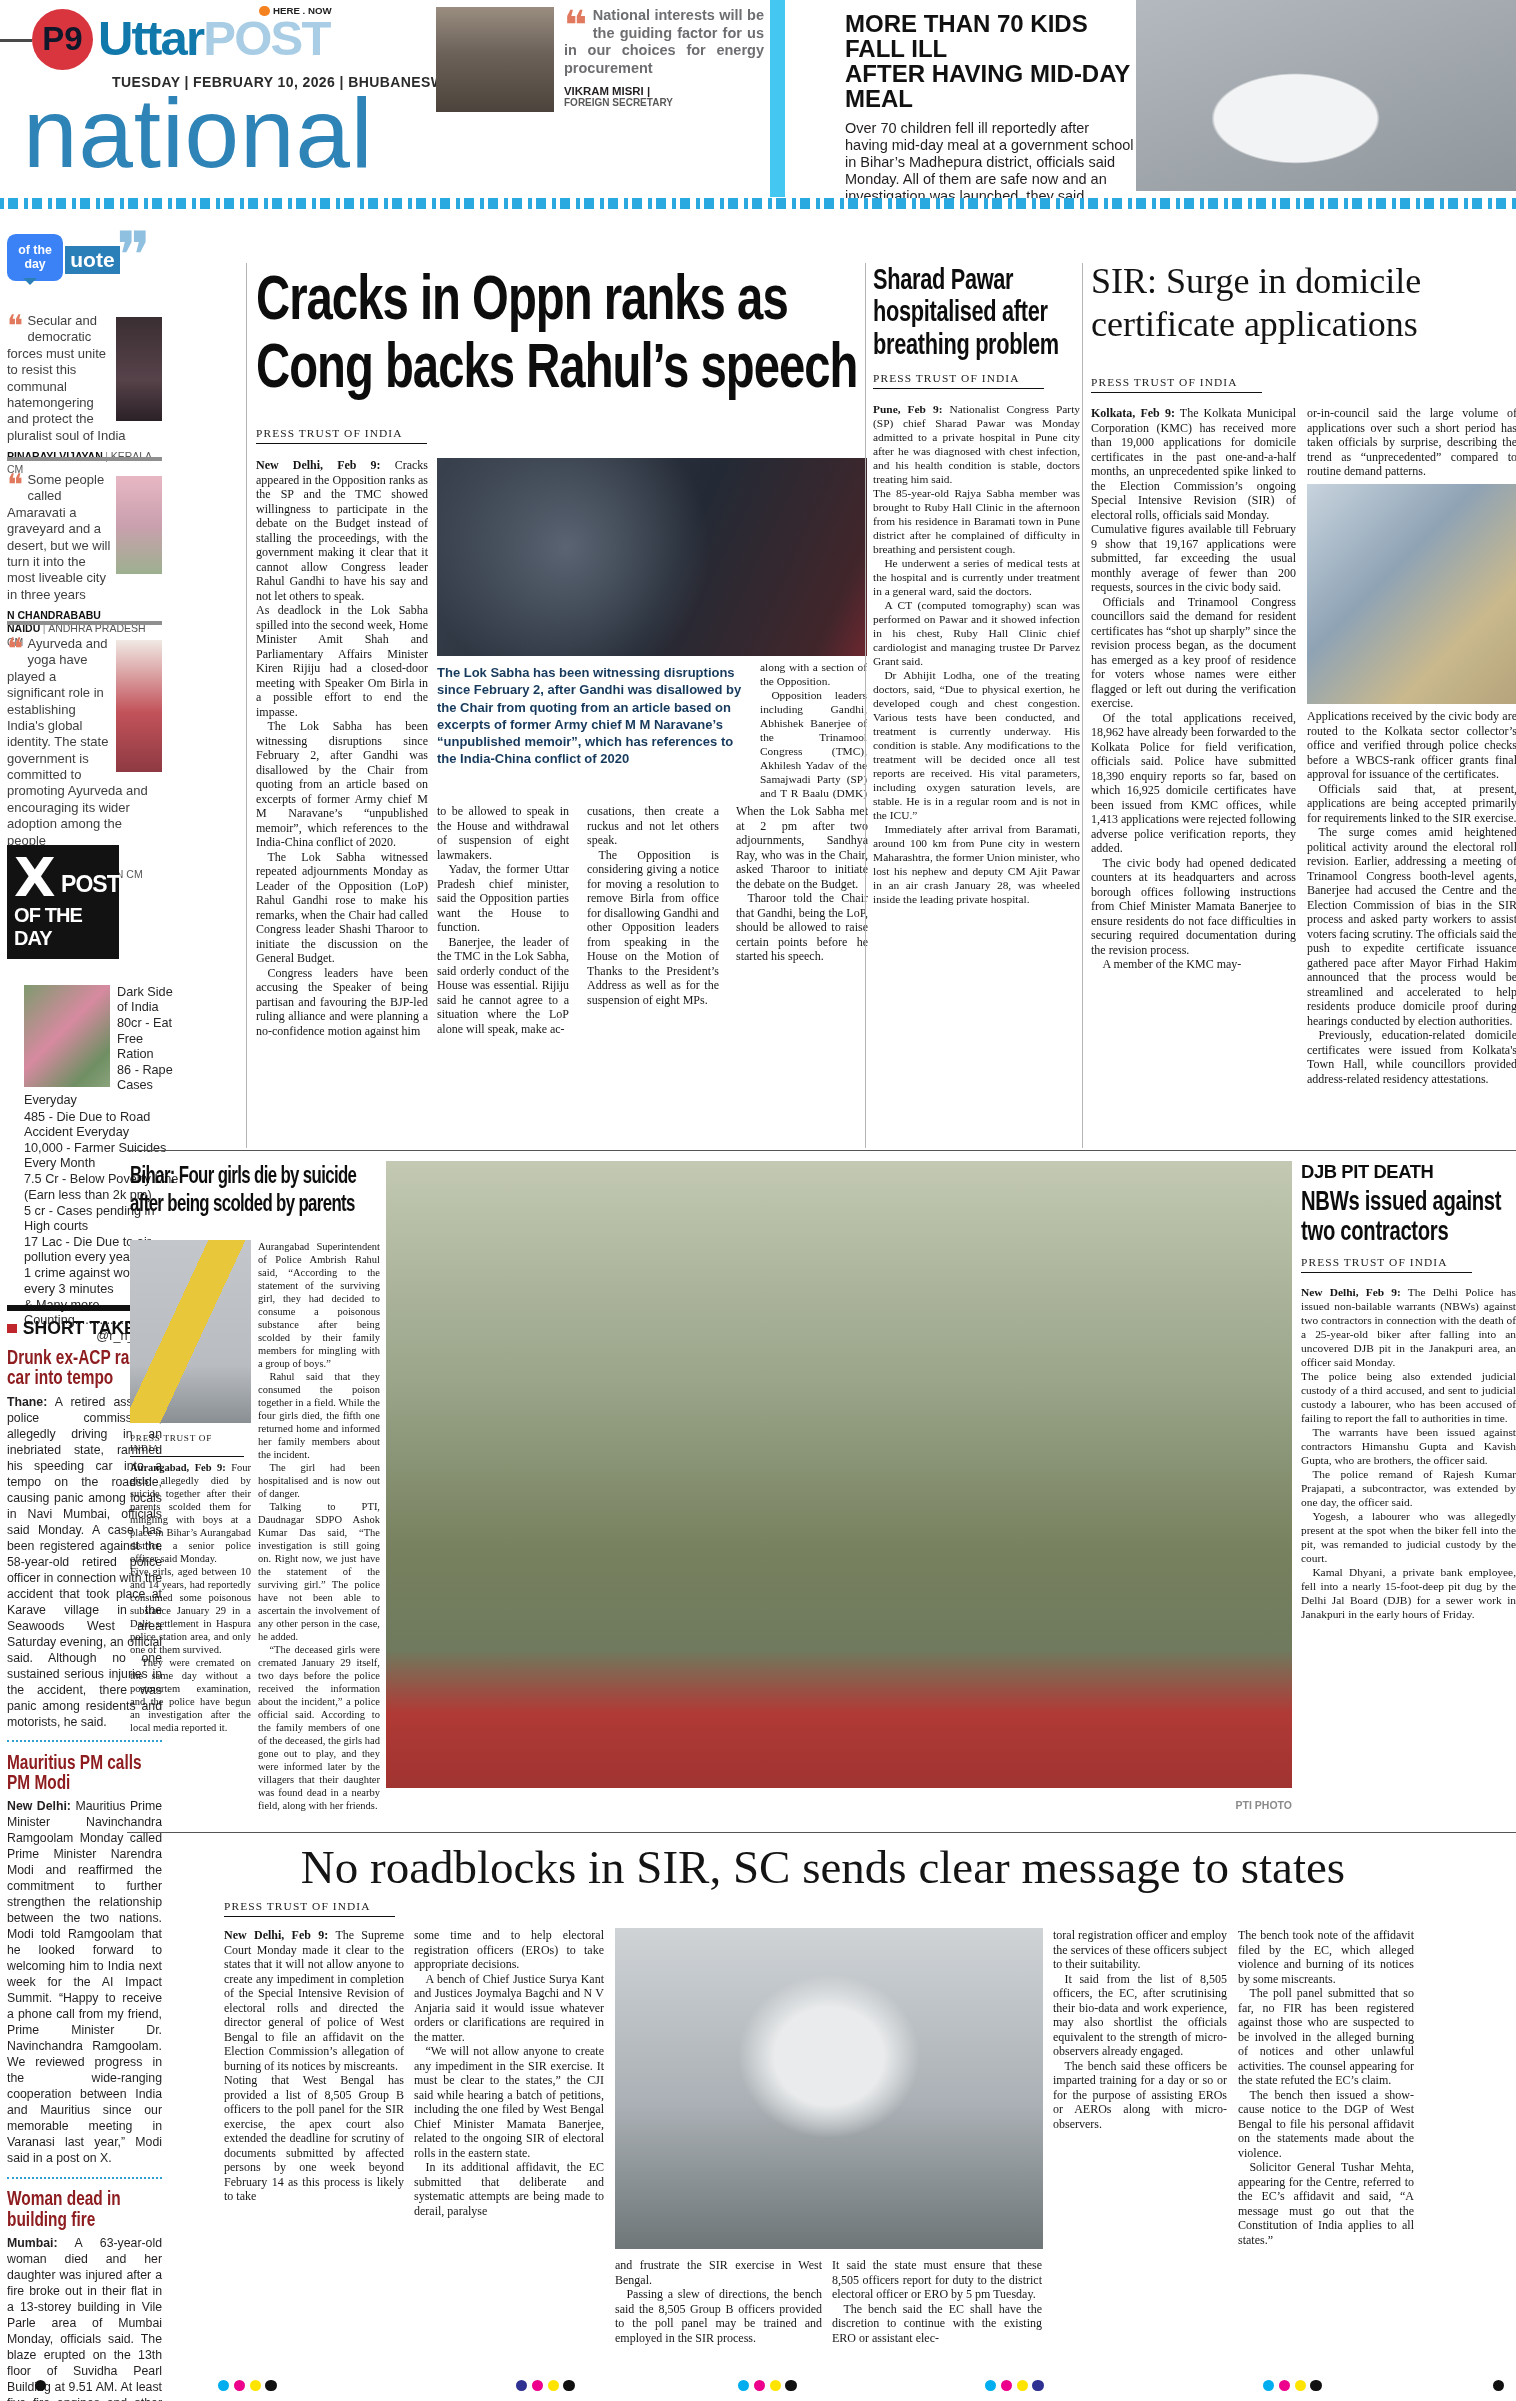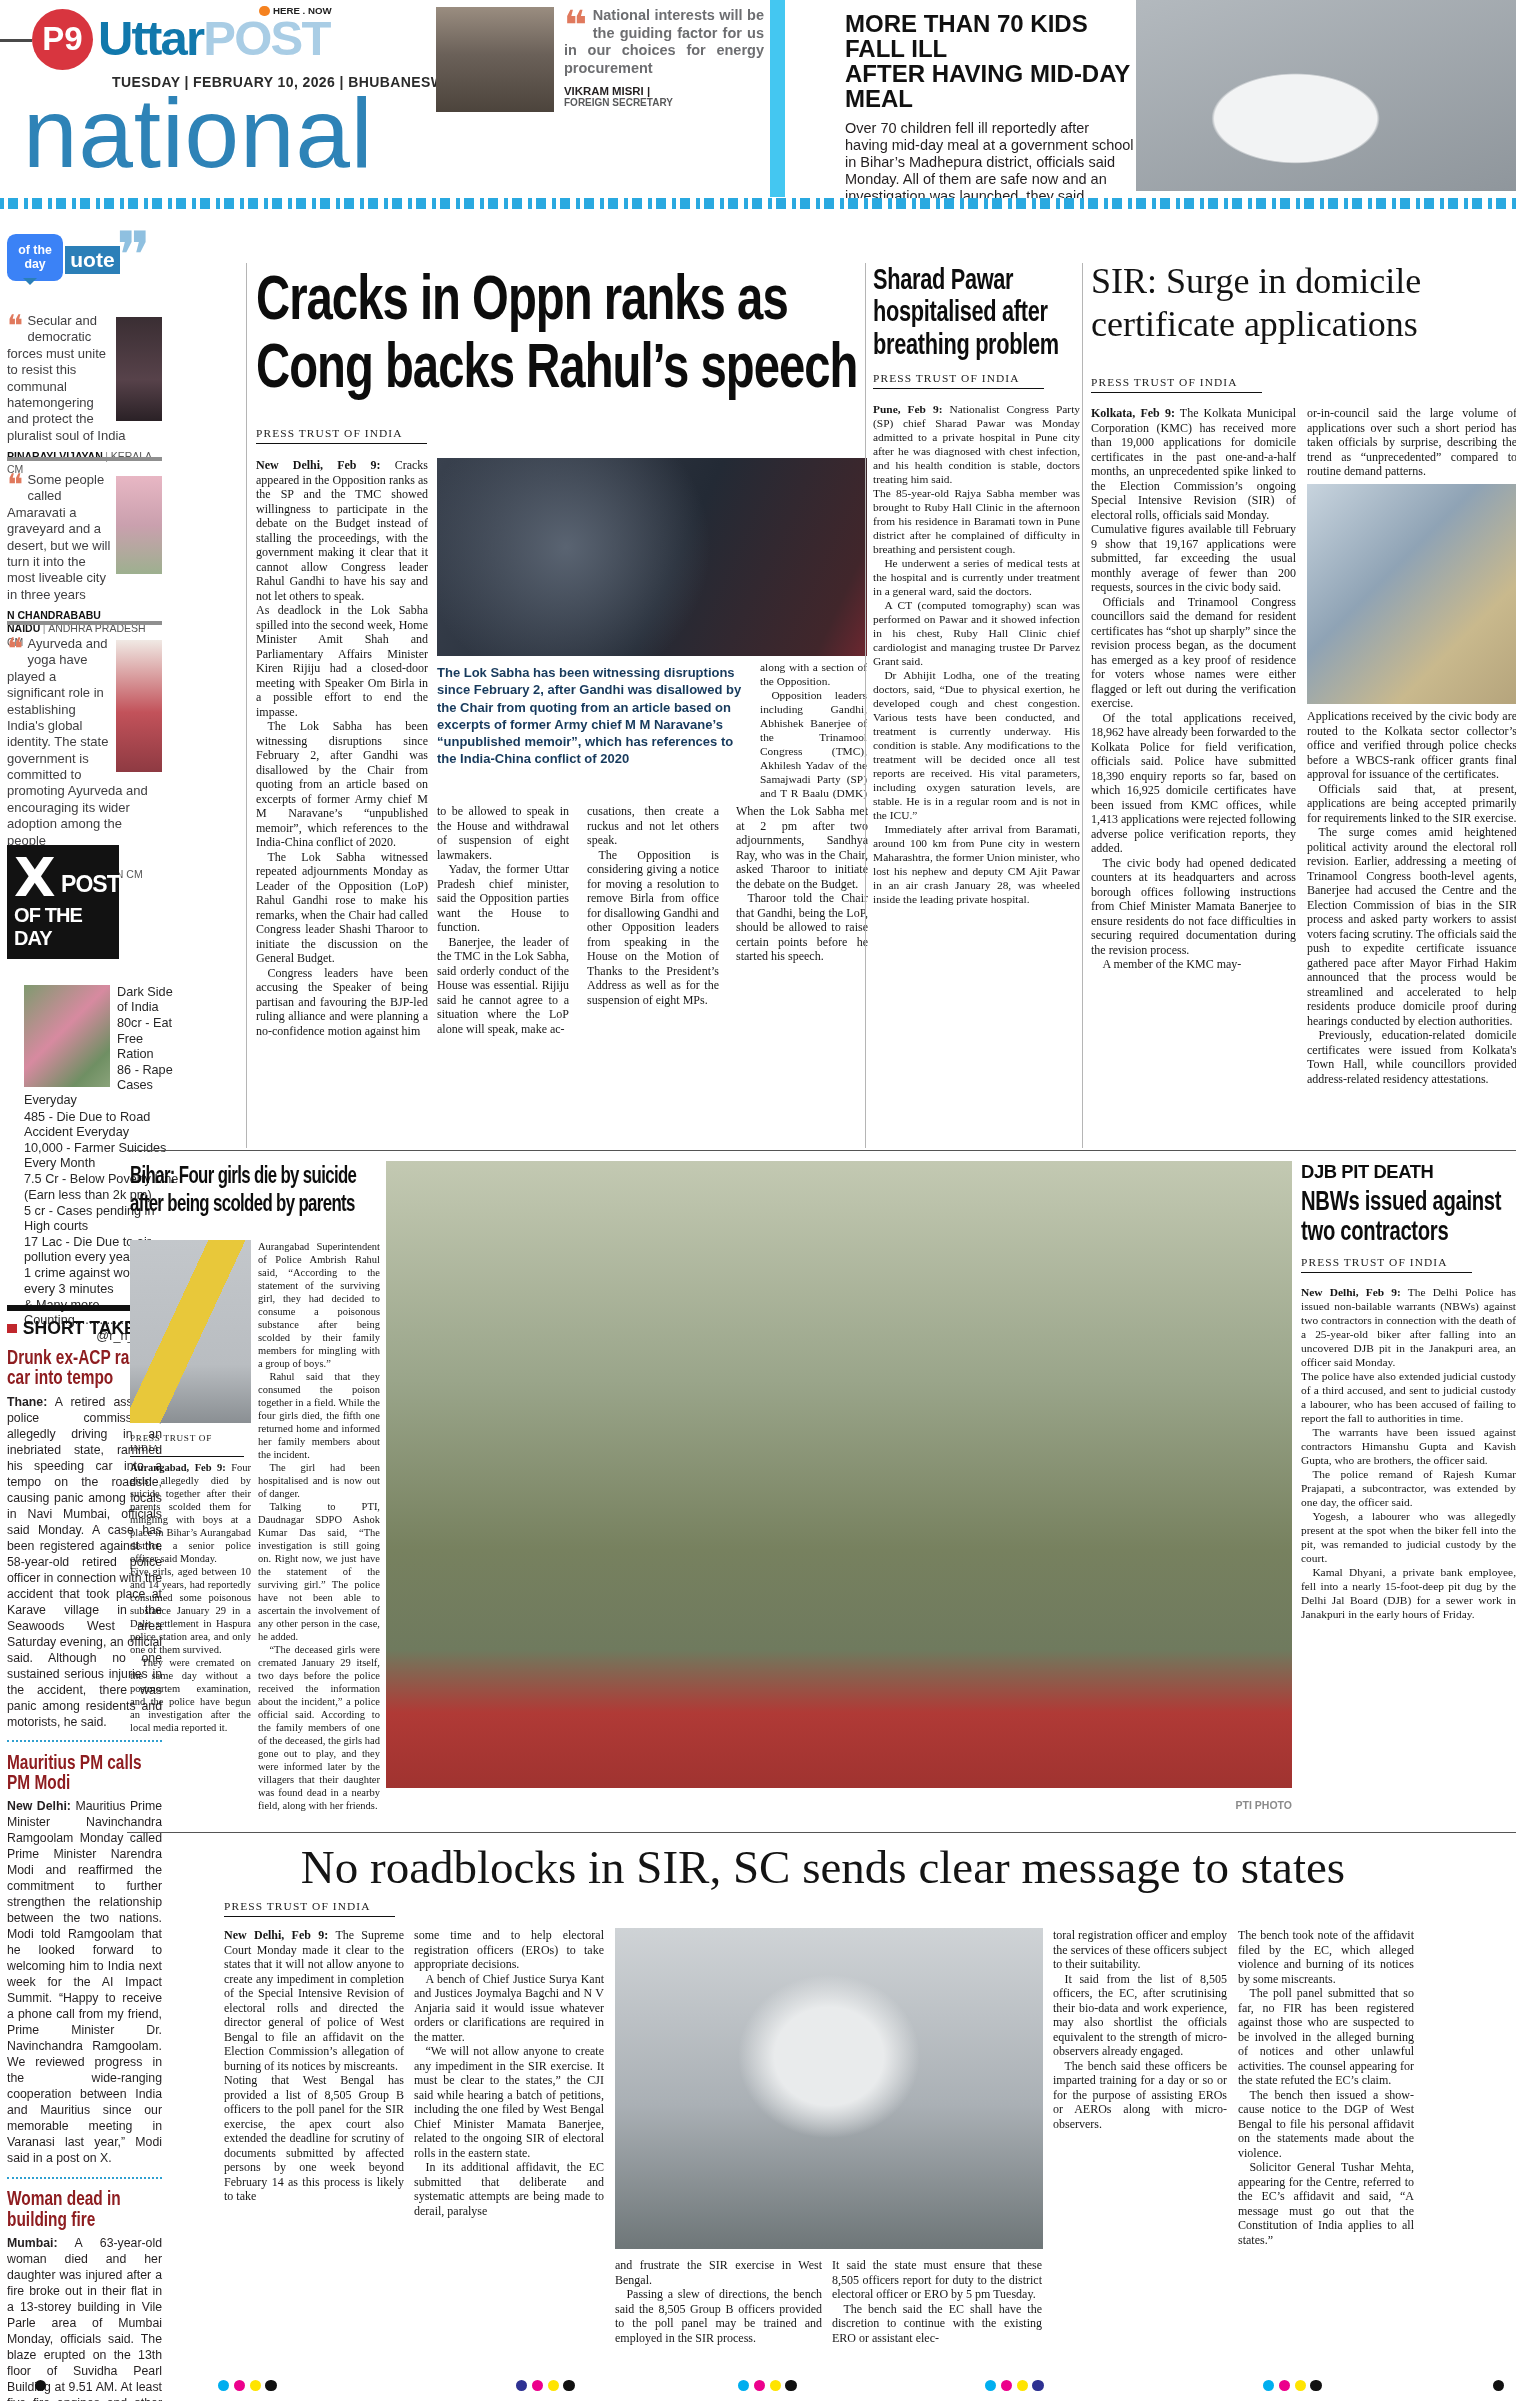--- a/index.html
+++ b/index.html
@@ -1,21 +1,21 @@
 <!DOCTYPE html>
 <html style="font-size:14px"><head>
 <meta charset="utf-8">
 <style>
   html,body{margin:0;padding:0;background:#fff;}
   #page{position:relative;width:1516px;height:2401px;background:#fff;overflow:hidden;
         font-family:"Liberation Sans",sans-serif;color:#1a1a1a;}
   .abs{position:absolute;}
   .ph{position:absolute;}
   
-  .p9{width:61px;height:61px;border-radius:50%;background:#d8353f;color:#ffffff;font-weight:bold;
+  .p9{width:61px;height:61px;border-radius:50%;background:#d8353f;color:#0f172a;font-weight:bold;
       font-size:33px;display:flex;align-items:center;justify-content:center;}
   .brand{font-weight:bold;font-size:49px;letter-spacing:-1.8px;line-height:1;}
   .brand .b1{color:#1178ac;} .brand .b2{color:#a9cde5;}
   .tagline{font-size:9.7px;font-weight:bold;color:#222;display:flex;align-items:center;gap:3.5px;}
   .tagdot{width:10.5px;height:10.5px;border-radius:50%;background:#f58220;display:inline-block;}
   .dateline{font-size:14px;font-weight:bold;color:#2b2b2b;letter-spacing:0.4px;}
   .section-title{font-size:98px;color:#2e83b7;font-weight:400;line-height:1;letter-spacing:0.9px;}
   .cyanbar{background:#44c7f1;}
   .dashrule{background:repeating-linear-gradient(90deg,#2aa9e0 0 4.4px,#fff 4.4px 8px,#2aa9e0 8px 17.6px,#fff 17.6px 24px);}
   
@@ -343,21 +343,21 @@
   </div>
 
   <div class="abs kicker" style="left:1301px;top:1161px;">DJB PIT DEATH</div>
   <div class="abs chead" style="left:1301px;top:1187px;width:215px;">
     <span style="width:287px;font-size:27px;line-height:1.1;letter-spacing:-0.4px;transform:scaleX(.75);">NBWs issued against two contractors</span>
   </div>
   <div class="abs byline" style="left:1301px;top:1256px;">PRESS TRUST OF INDIA</div>
   <div class="abs body f13" style="left:1301px;top:1285px;width:215px;height:543px;">
     <p class="lead-p"><b>New Delhi, Feb 9:</b> <span>The Delhi Police has issued non-bailable warrants (NBWs) against two contractors in connection with the death of a 25-year-old biker after falling into an uncovered DJB pit in the Janakpuri area, an officer said Monday.</span></p>
     <div>
-        <p>The police have also extended judicial custody of a third accused, and sent to judicial custody a labourer, who has been accused of failing to report the fall to authorities in time.</p>
+        <p>The police being also extended judicial custody of a third accused, and sent to judicial custody a labourer, who has been accused of failing to report the fall to authorities in time.</p>
         <p>The warrants have been issued against contractors Himanshu Gupta and Kavish Gupta, who are brothers, the officer said.</p>
         <p>The police remand of Rajesh Kumar Prajapati, a subcontractor, was extended by one day, the officer said.</p>
         <p>Yogesh, a labourer who was allegedly present at the spot when the biker fell into the pit, was remanded to judicial custody by the court.</p>
         <p>Kamal Dhyani, a private bank employee, fell into a nearly 15-foot-deep pit dug by the Delhi Jal Board (DJB) for a sewer work in Janakpuri in the early hours of Friday.</p>
       </div>
   </div>
 
   <div class="abs hrule" style="left:127px;top:1832px;width:1389px;height:0.9px;"></div>
   <div class="abs serifhead" style="left:130px;top:1839px;width:1386px;font-size:47px;text-align:center;">No roadblocks in SIR, SC sends clear message to states</div>
   <div class="abs byline" style="left:224px;top:1900px;">PRESS TRUST OF INDIA</div>

